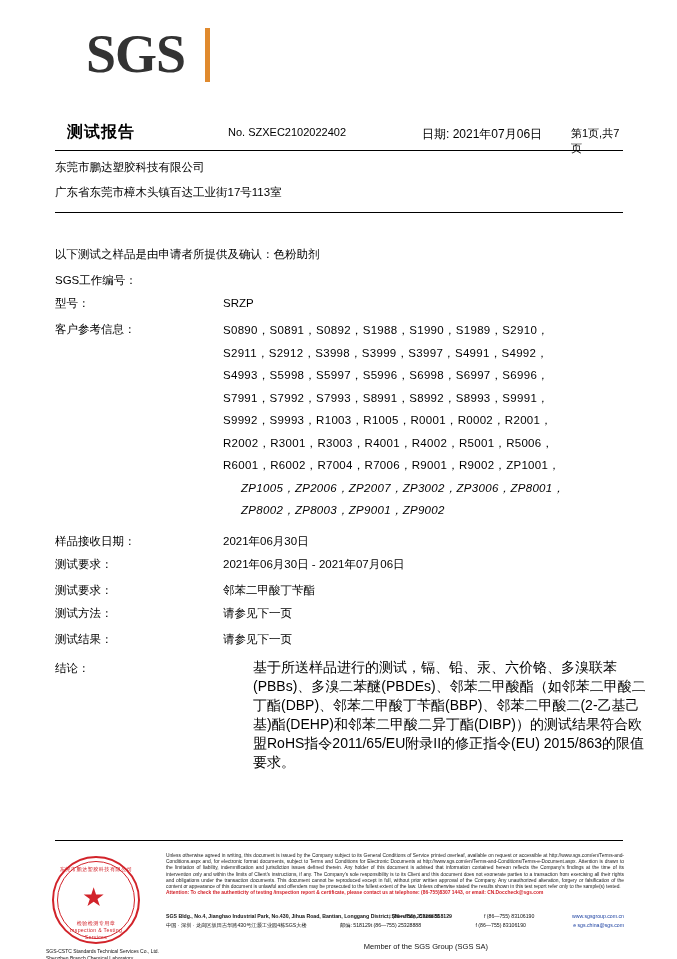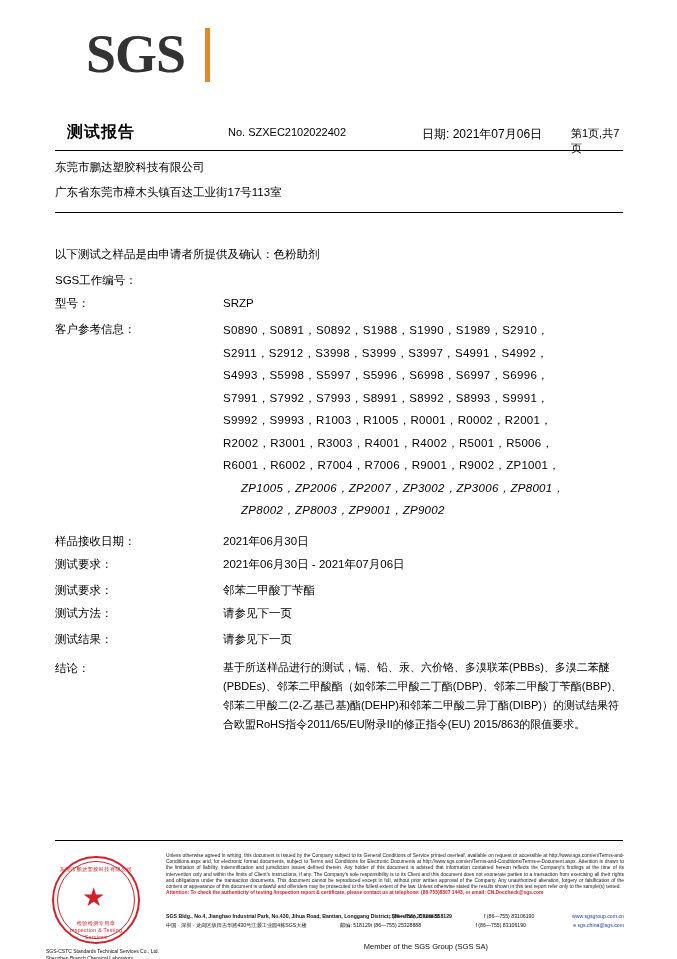--- a/index.html
+++ b/index.html
@@ -153,23 +153,24 @@
     letter-spacing: 0.3px;
     white-space: nowrap;
   }
   .ref-line.indent {
     padding-left: 18px;
     font-style: italic;
   }
   .spacer-6 { height: 6px; }
   .spacer-3 { height: 3px; }
   .conclusion-text {
-    font-size: 11px;
+    font-size: 14px;
     line-height: 19px;
     width: 402px;
+    margin-left: 30px;
   }
 
   
   .footer-line {
     position: absolute;
     left: 55px;
     top: 840px;
     width: 568px;
     height: 1px;
     background: #000;

